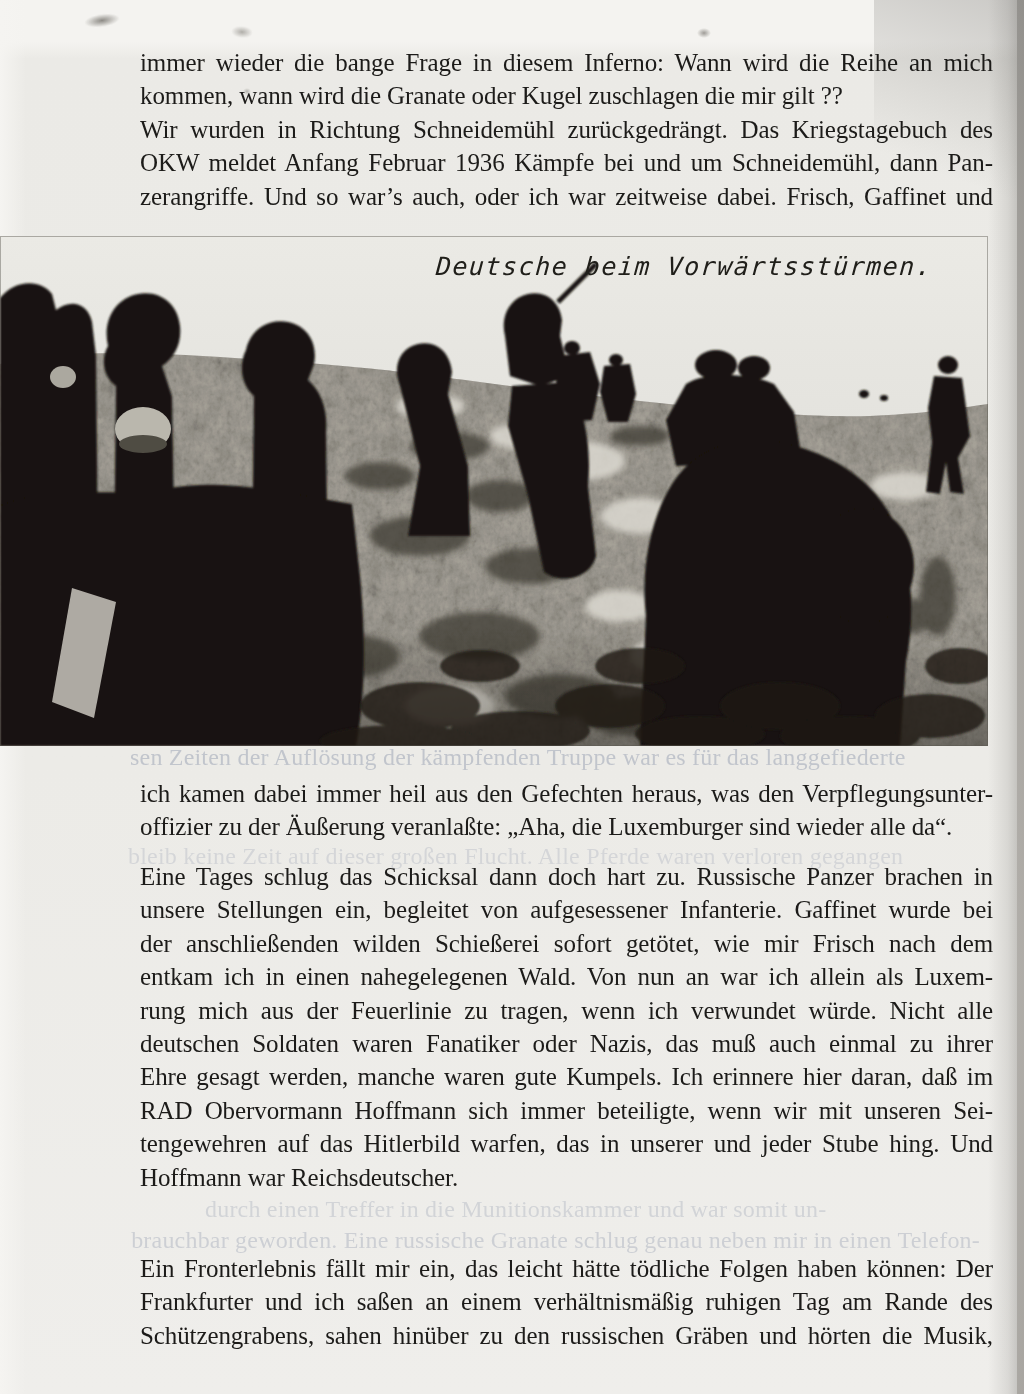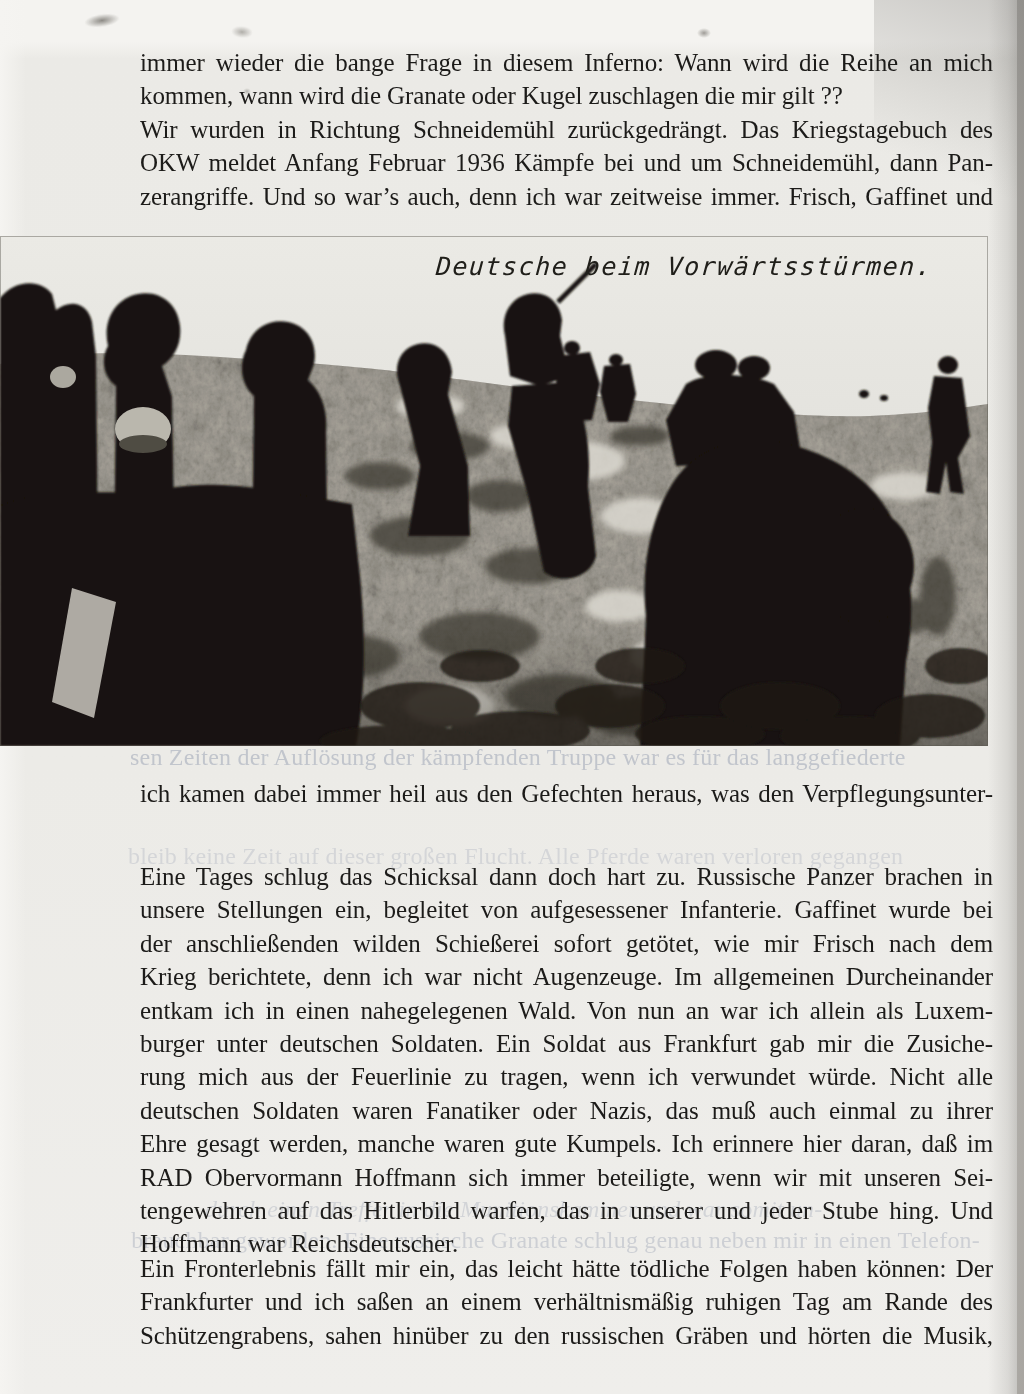--- a/index.html
+++ b/index.html
@@ -53,21 +53,21 @@
   #p3{top:860px;}
   #p4{top:1252px;}
   
   .ghost{
     position:absolute;color:#98a0b2;z-index:1;
     font-size:24px;white-space:nowrap;filter:blur(.7px);
     letter-spacing:.2px;
   }
   .g1{left:130px;top:744px;width:850px;opacity:.5;}
   .g4{left:128px;top:843px;width:850px;opacity:.28;}
-  .g2{left:205px;top:1196px;width:780px;opacity:.32;font-style:italic;}
+  .g2{left:205px;top:1196px;width:780px;opacity:.32;}
   .g3{left:128px;top:1227px;width:852px;opacity:.38;text-align:right;}
   
   .photo-wrap{
     position:absolute;left:0;top:236px;width:988px;height:510px;z-index:2;
     filter:contrast(1.04) brightness(1.01);
   }
   .photo-wrap svg{display:block;width:988px;height:510px;}
   .caption{
     position:absolute;left:436px;top:16px;width:540px;
     font-family:"DejaVu Sans Mono", monospace;
@@ -85,21 +85,21 @@
   <div class="smudge s1"></div>
   <div class="smudge s2"></div>
   <div class="smudge s3"></div>
   <div class="smudge s4"></div>
 
   <div class="para" id="p1">
       <div class="line">immer wieder die bange Frage in diesem Inferno: Wann wird die Reihe an mich</div>
       <div class="line last">kommen, wann wird die Granate oder Kugel zuschlagen die mir gilt ??</div>
       <div class="line">Wir wurden in Richtung Schneidemühl zurückgedrängt. Das Kriegstagebuch des</div>
       <div class="line">OKW meldet Anfang Februar 1936 Kämpfe bei und um Schneidemühl, dann Pan-</div>
-      <div class="line">zerangriffe. Und so war’s auch, denn ich war zeitweise immer. Frisch, Gaffinet und</div>
+      <div class="line">zerangriffe. Und so war’s auch, oder ich war zeitweise dabei. Frisch, Gaffinet und</div>
     </div>
 
   <div class="ghost g1">sen Zeiten der Auflösung der kämpfenden Truppe war es für das langgefiederte</div>
   <div class="ghost g4">bleib keine Zeit auf dieser großen Flucht. Alle Pferde waren verloren gegangen</div>
   <div class="ghost g2">durch einen Treffer in die Munitionskammer und war somit un-</div>
   <div class="ghost g3">brauchbar geworden. Eine russische Granate schlug genau neben mir in einen Telefon-</div>
 
   <div class="photo-wrap">
     <svg viewBox="0 0 988 510" preserveAspectRatio="none">
       <defs>
@@ -220,28 +220,27 @@
         <ellipse cx="400" cy="505" rx="80" ry="16"></ellipse>
       </g>
 
       <rect x="0.5" y="0.5" width="987" height="509" fill="none" stroke="rgba(90,88,82,0.45)"></rect>
     </svg>
     <div class="caption">Deutsche beim Vorwärtsstürmen.</div>
   </div>
 
   <div class="para" id="p2">
       <div class="line">ich kamen dabei immer heil aus den Gefechten heraus, was den Verpflegungsunter-</div>
+      <div class="line last">offizier zu der Äußerung veranlaßte: „Aha, die Luxemburger sind wieder alle da“.</div>
     </div>
   <div class="para" id="p3">
       <div class="line">Eine Tages schlug das Schicksal dann doch hart zu. Russische Panzer brachen in</div>
       <div class="line">unsere Stellungen ein, begleitet von aufgesessener Infanterie. Gaffinet wurde bei</div>
       <div class="line">der anschließenden wilden Schießerei sofort getötet, wie mir Frisch nach dem</div>
-      <div class="line">Krieg berichtete, denn ich war nicht Augenzeuge. Im allgemeinen Durcheinander</div>
       <div class="line">entkam ich in einen nahegelegenen Wald. Von nun an war ich allein als Luxem-</div>
-      <div class="line">burger unter deutschen Soldaten. Ein Soldat aus Frankfurt gab mir die Zusiche-</div>
       <div class="line">rung mich aus der Feuerlinie zu tragen, wenn ich verwundet würde. Nicht alle</div>
       <div class="line">deutschen Soldaten waren Fanatiker oder Nazis, das muß auch einmal zu ihrer</div>
       <div class="line">Ehre gesagt werden, manche waren gute Kumpels. Ich erinnere hier daran, daß im</div>
       <div class="line">RAD Obervormann Hoffmann sich immer beteiligte, wenn wir mit unseren Sei-</div>
       <div class="line">tengewehren auf das Hitlerbild warfen, das in unserer und jeder Stube hing. Und</div>
       <div class="line last">Hoffmann war Reichsdeutscher.</div>
     </div>
   <div class="para" id="p4">
       <div class="line">Ein Fronterlebnis fällt mir ein, das leicht hätte tödliche Folgen haben können: Der</div>
       <div class="line">Frankfurter und ich saßen an einem verhältnismäßig ruhigen Tag am Rande des</div>

